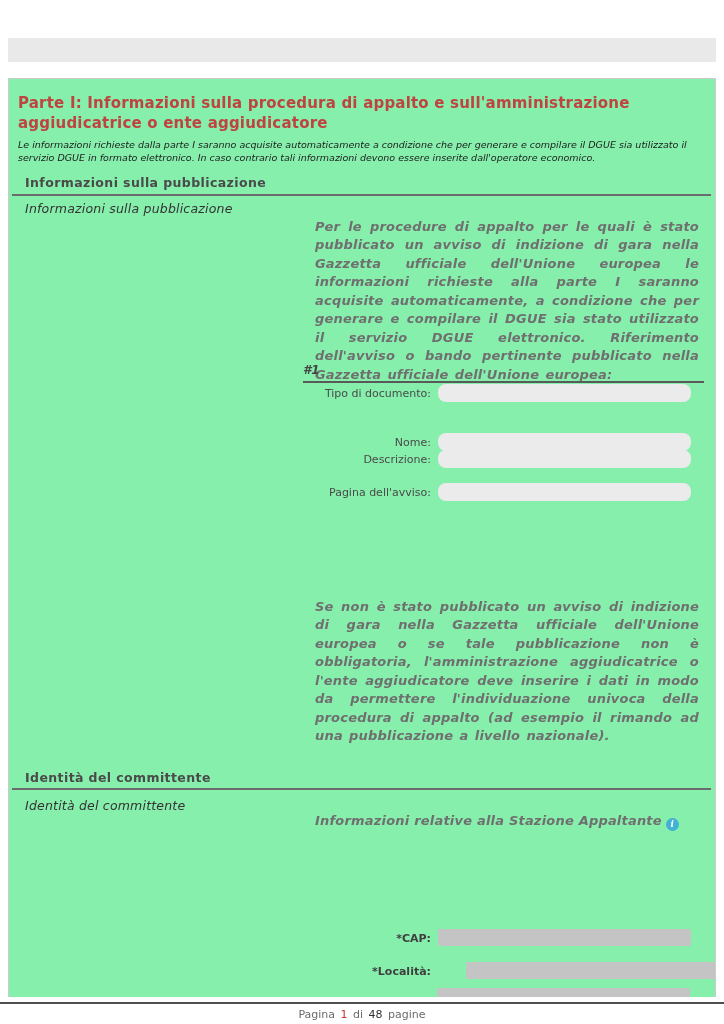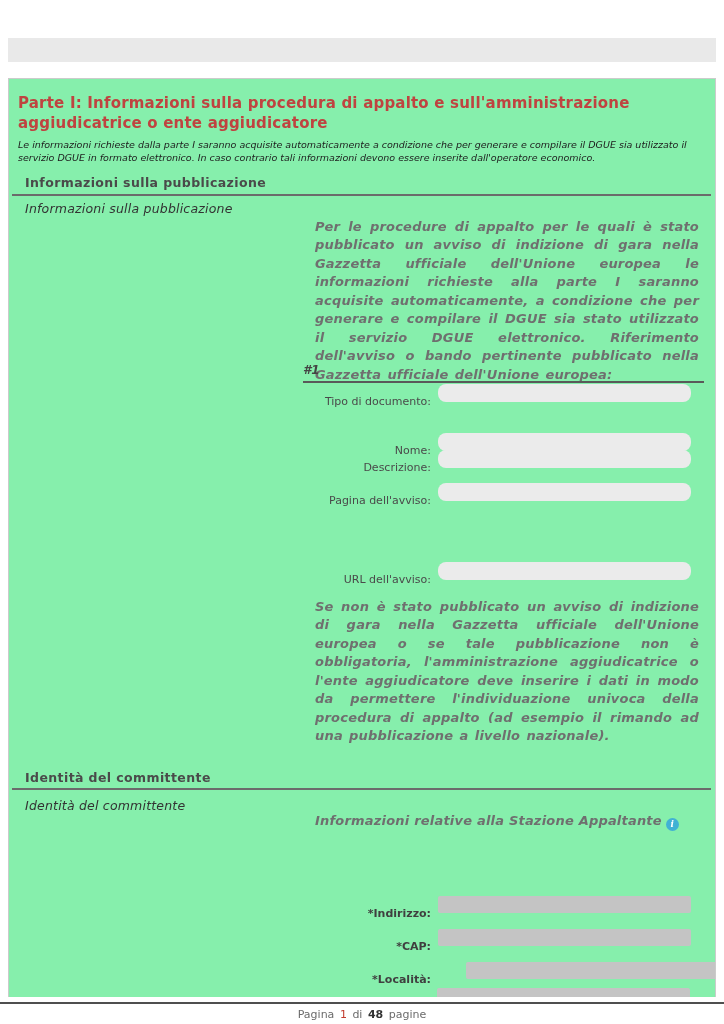--- a/index.html
+++ b/index.html
@@ -45,21 +45,21 @@
   .item-index-wrap{
     position:absolute;left:294px;top:280px;width:401px;
     border-bottom:2px solid #595959;padding-bottom:3px;
   }
   .item-index{
     color:#444444;font-size:12px;font-style:italic;font-weight:bold;
   }
   .field-row{position:absolute;left:270px;display:flex;align-items:flex-start;}
   .field-label{
     width:152px;text-align:right;margin-right:7px;
-    color:#4a4a4a;font-size:11px;line-height:1.45;padding-top:10px;
+    color:#4a4a4a;font-size:11px;line-height:1.45;padding-top:2px;
   }
   .field-label.required{font-weight:bold;color:#3f3f3f;}
   .field-input{
     width:253px;height:18px;background:#ebebeb;border-radius:8px;
   }
   .field-input.dark{
     height:17px;background:#c4c4c4;border-radius:2px;
   }
   .field-input.partial{
     position:absolute;left:428px;top:909px;width:253px;height:9px;
@@ -78,21 +78,21 @@
     font-family:"DejaVu Serif","Liberation Serif",serif;
   }
   .footer-rule{
     position:absolute;left:0;top:1002px;width:724px;height:2px;background:#4f4f4f;
   }
   .footer{
     position:absolute;left:0;top:1008px;width:724px;text-align:center;
     color:#6b6b6b;font-size:11px;
   }
   .footer .page-current{color:#c23b2e;padding:0 2px;}
-  .footer .page-total{color:#333333;font-weight:bold;padding:0 2px;}
+  .footer .page-total{color:#333333;font-weight:normal;padding:0 2px;}
 </style>
 </head>
 <body>
 
 <div class="topbar"></div>
 
 <div class="page">
 
   <div class="part-heading">Parte I: Informazioni sulla procedura di appalto e sull'amministrazione aggiudicatrice o ente aggiudicatore</div>
 
@@ -118,40 +118,32 @@
     <div class="field-input"></div>
   </div>
   <div class="field-row" style="top:371px;">
     <div class="field-label">Descrizione:</div>
     <div class="field-input"></div>
   </div>
   <div class="field-row" style="top:404px;">
     <div class="field-label">Pagina dell'avviso:</div>
     <div class="field-input"></div>
   </div>
-  <div class="field-row" style="top:483px;">
-    <div class="field-label">URL dell'avviso:</div>
-    <div class="field-input"></div>
-  </div>
 
   <div class="col-paragraph" style="top:519px;">Se non è stato pubblicato un avviso di indizione di gara nella Gazzetta ufficiale dell'Unione europea o se tale pubblicazione non è obbligatoria, l'amministrazione aggiudicatrice o l'ente aggiudicatore deve inserire i dati in modo da permettere l'individuazione univoca della procedura di appalto (ad esempio il rimando ad una pubblicazione a livello nazionale).</div>
 
   <div class="section-header" style="top:691px;">Identità del committente</div>
   <div class="section-rule" style="top:709px;"></div>
 
   <div class="side-label" style="top:719px;">Identità del committente</div>
 
   <div class="subheading-line">
     <span>Informazioni relative alla Stazione Appaltante</span><span class="info-icon">i</span>
   </div>
 
-  <div class="field-row" style="top:817px;">
-    <div class="field-label required">*Indirizzo:</div>
-    <div class="field-input dark"></div>
-  </div>
   <div class="field-row" style="top:850px;">
     <div class="field-label required">*CAP:</div>
     <div class="field-input dark"></div>
   </div>
   <div class="field-row" style="top:883px;gap:28px;">
     <div class="field-label required">*Località:</div>
     <div class="field-input dark"></div>
   </div>
 
   <div class="field-input partial"></div>

